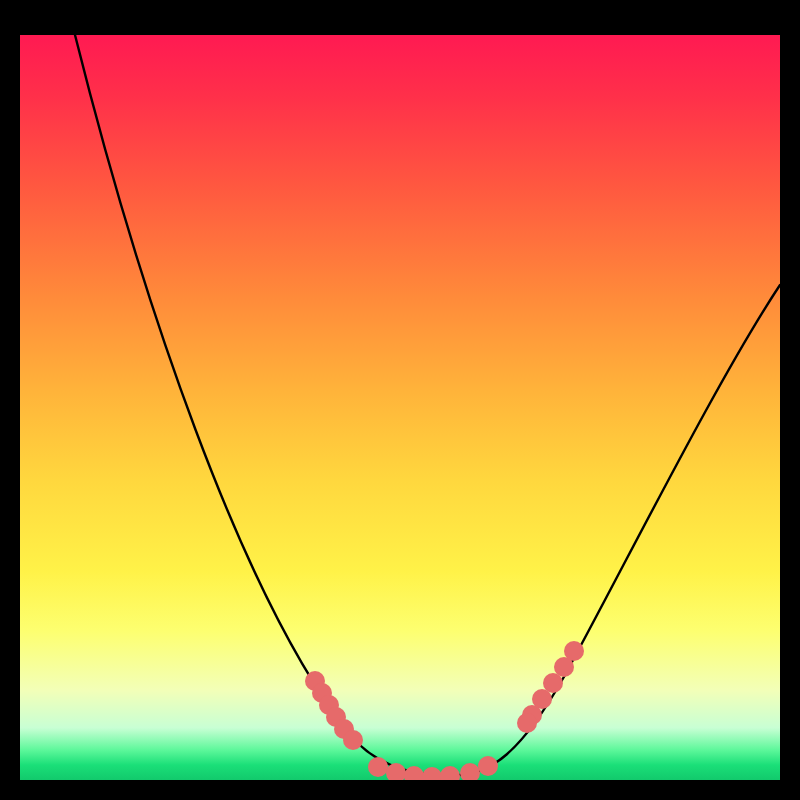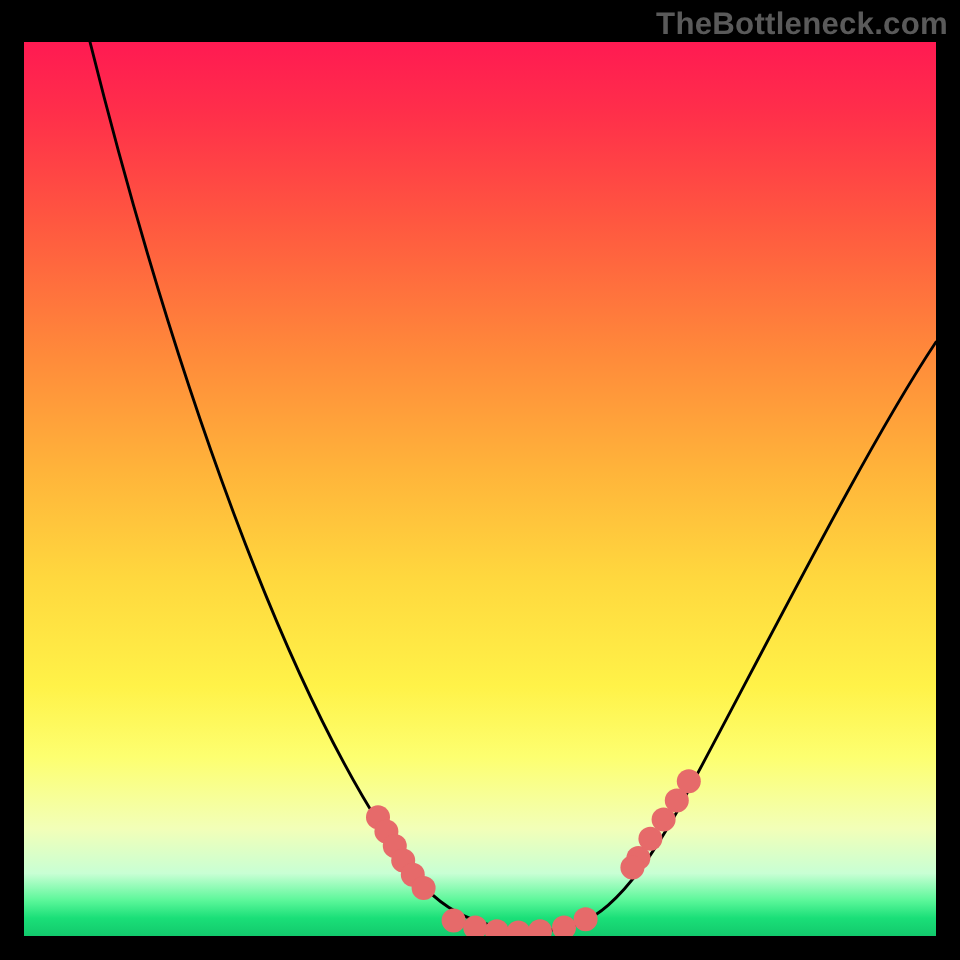--- a/index.html
+++ b/index.html
@@ -53,21 +53,20 @@
     inset: 0;
     width: 100%;
     height: 100%;
     z-index: 10;
   }
 </style>
 </head>
 <body>
 
 <div class="frame">
-  <div class="watermark">TheBottleneck.com</div>
   <div class="plot">
     <div class="gradient"></div>
     <svg class="curve" viewBox="0 0 760 745" preserveAspectRatio="none">
       <path fill="none" stroke="#000" stroke-width="2.4" stroke-linecap="round" d="M 55 0 C 120 260, 220 560, 330 700 C 360 735, 400 742, 440 740 C 470 738, 500 720, 545 640 C 610 520, 700 340, 760 250"></path>
       <g id="markers">
           <circle cx="295" cy="646" r="10" fill="#e66a6a"></circle>
           <circle cx="302" cy="658" r="10" fill="#e66a6a"></circle>
           <circle cx="309" cy="670" r="10" fill="#e66a6a"></circle>
           <circle cx="316" cy="682" r="10" fill="#e66a6a"></circle>
           <circle cx="324" cy="694" r="10" fill="#e66a6a"></circle>

